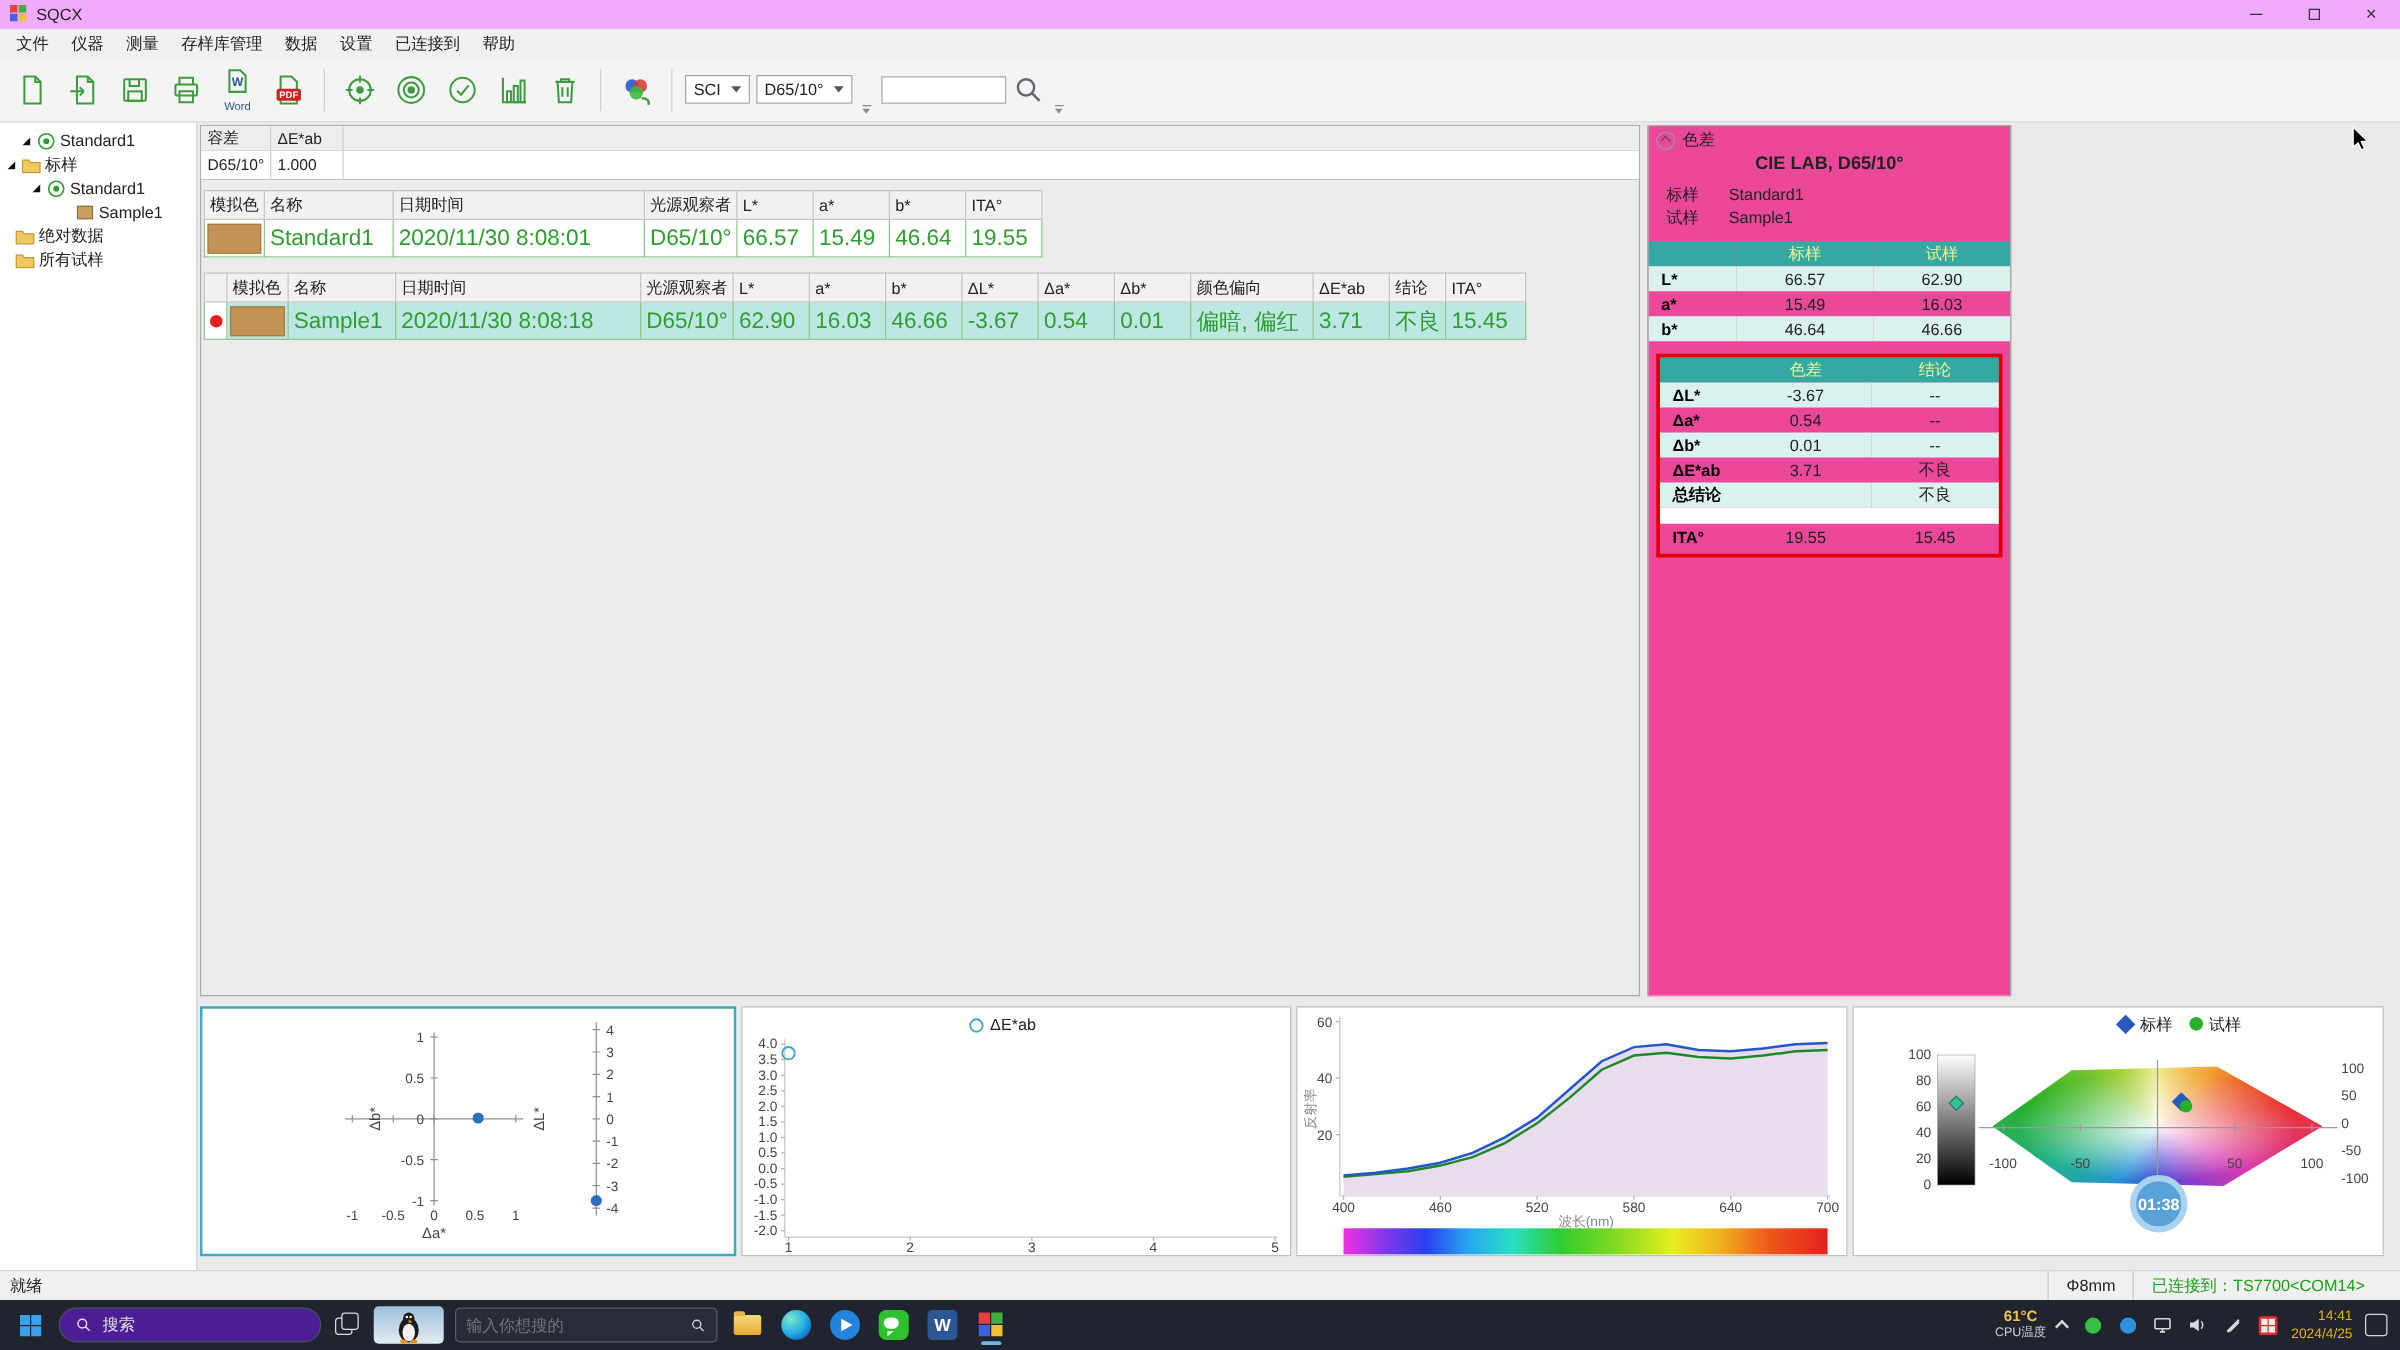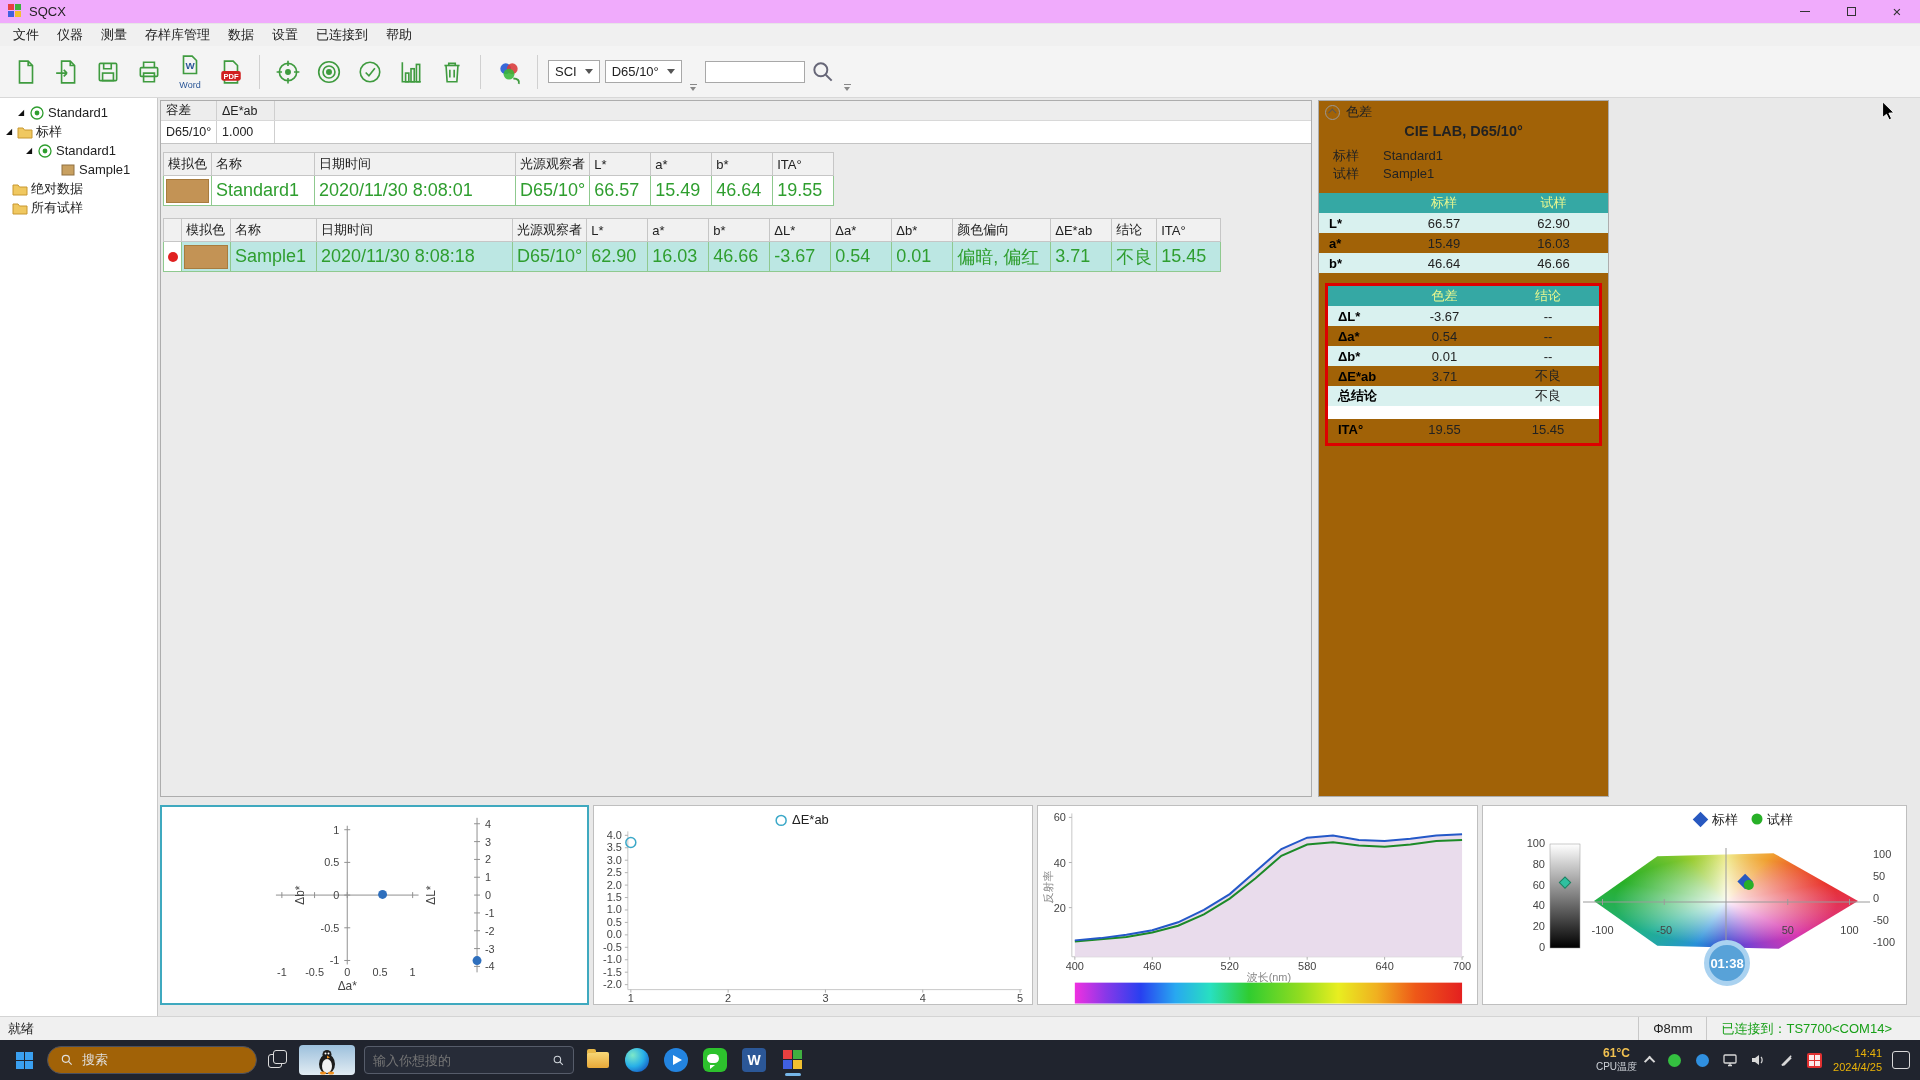--- a/index.html
+++ b/index.html
@@ -39,21 +39,21 @@
 .workspace{position:absolute;top:98px;left:0;right:0;bottom:64px;display:flex;background:#e9e9e9}
 .tree{width:158px;background:#fff;border-right:1px solid #c8c8c8;padding-top:5px;flex:none}
 .tree-row{display:flex;align-items:center;height:19px;font-size:13px;white-space:nowrap}
 .tr-arrow{width:11px;font-size:8px;color:#111;flex:none}
 .tr-icon{width:16px;height:14px;margin-right:3px;flex:none}
 .pl18{padding-left:18px}.pl6{padding-left:6px}.pl26{padding-left:26px}.pl60{padding-left:60px}.pl12{padding-left:12px}
 
 .content{flex:1;display:flex;flex-direction:column;padding:2px 13px 0 2px}
 .top-row{height:697px;display:flex}
 .center{width:1152px;background:#ebebeb;border:1px solid #adadad;overflow:hidden}
-.right-panel{width:291px;margin-left:6px;background:#a16207;border:1px solid #adadad;position:relative}
+.right-panel{width:291px;margin-left:6px;background:#ec4899;border:1px solid #adadad;position:relative}
 
 
 .tol-strip{background:#fff;border-bottom:1px solid #c4c4c4}
 .tol-row{display:flex;height:20px;border-bottom:1px solid #d8d8d8}
 .tol-row.hdr{background:#ededed}
 .tol-row.val{height:22px;background:#fff;border-bottom:none}
 .tol-cell{border-right:1px solid #cfcfcf;display:flex;align-items:center;padding-left:5px;font-size:12.5px}
 .tc1{width:56px}.tc2{width:58px}
 
 
@@ -108,21 +108,21 @@
 .sb-ready{padding-left:8px}
 .sb-fill{flex:1}
 .sb-cell{height:100%;display:flex;align-items:center;justify-content:center;border-left:1px solid #c8c8c8;padding:0 14px}
 .sb-conn{color:#18a018}
 
 
 .taskbar{position:absolute;left:0;right:0;bottom:0;height:40px;background:#20242e;display:flex;align-items:center;padding:0 10px;gap:9px;color:#e8e8e8;z-index:5}
 .start{width:28px;height:28px;display:grid;place-items:center}
 .win-logo{width:17px;height:17px;display:grid;grid-template-columns:8px 8px;grid-template-rows:8px 8px;gap:1px}
 .win-logo i{background:#3aa0f0}
-.tk-search{width:210px;height:28px;background:#a16207;border:1px solid #4a5060;border-radius:14px;display:flex;align-items:center;padding:0 12px;gap:8px;font-size:13px;color:#e0e0e0}
+.tk-search{width:210px;height:28px;background:#4c1d95;border:1px solid #4a5060;border-radius:14px;display:flex;align-items:center;padding:0 12px;gap:8px;font-size:13px;color:#e0e0e0}
 .tv{width:24px;height:24px;position:relative}
 .tv i{position:absolute;border:1.5px solid #dcdcdc;border-radius:3px;width:14px;height:14px}
 .tv i:nth-child(1){left:2px;top:6px}.tv i:nth-child(2){left:7px;top:2px;background:#20242e}
 .widget-thumb{width:56px;height:30px;border-radius:4px;overflow:hidden;position:relative;background:linear-gradient(180deg,#9cc0dc,#e2ecf3)}
 .tk-input{width:210px;height:28px;background:#272c38;border:1px solid #565c6a;border-radius:4px;color:#cfd3da;display:flex;align-items:center;padding:0 8px;font-size:13px;gap:6px}
 .tk-input input{flex:1;background:transparent;border:none;outline:none;color:#cfd3da;font-size:13px;font-family:inherit;min-width:0}
 .app-ico{width:30px;height:34px;display:grid;place-items:center;position:relative}
 .underline{position:absolute;bottom:1px;left:7px;width:16px;height:3px;border-radius:2px;background:#76b6e8}
 .folder-ico{width:22px;height:16px;background:linear-gradient(180deg,#f8d878,#e8a838);border-radius:2px;position:relative}
 .folder-ico:before{content:"";position:absolute;top:-3px;left:0;width:9px;height:4px;background:#e8b848;border-radius:2px 2px 0 0}

